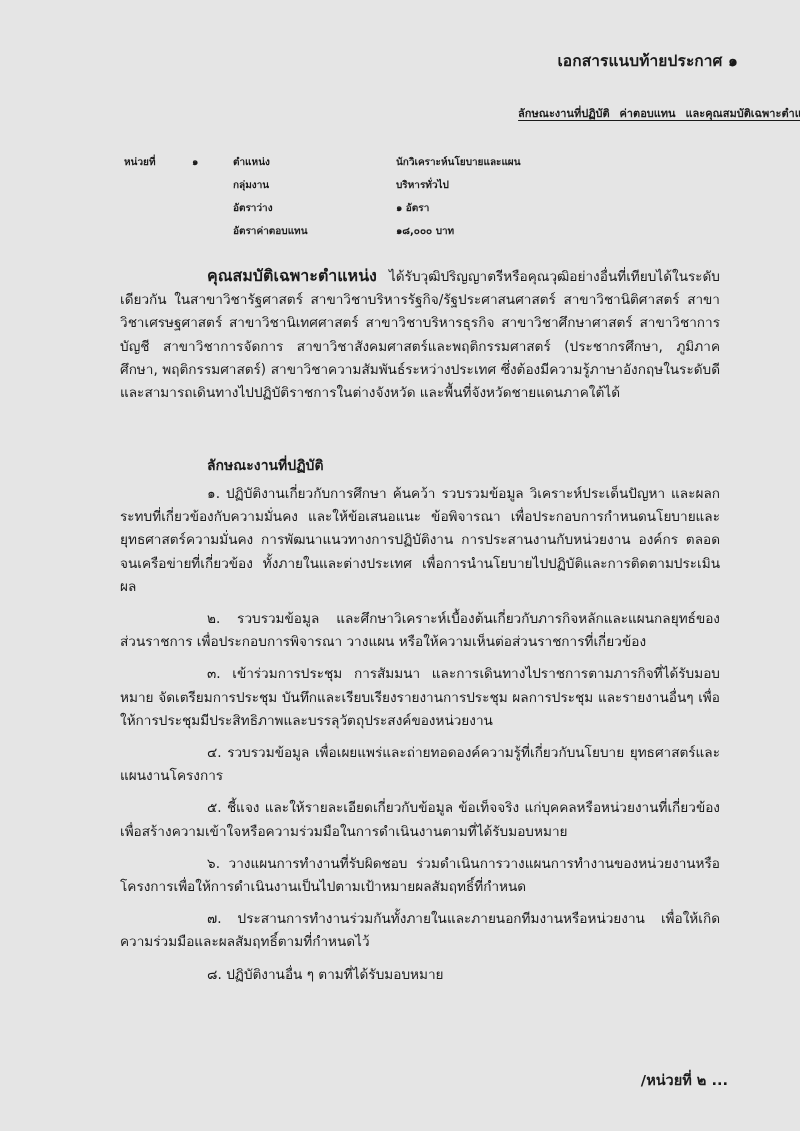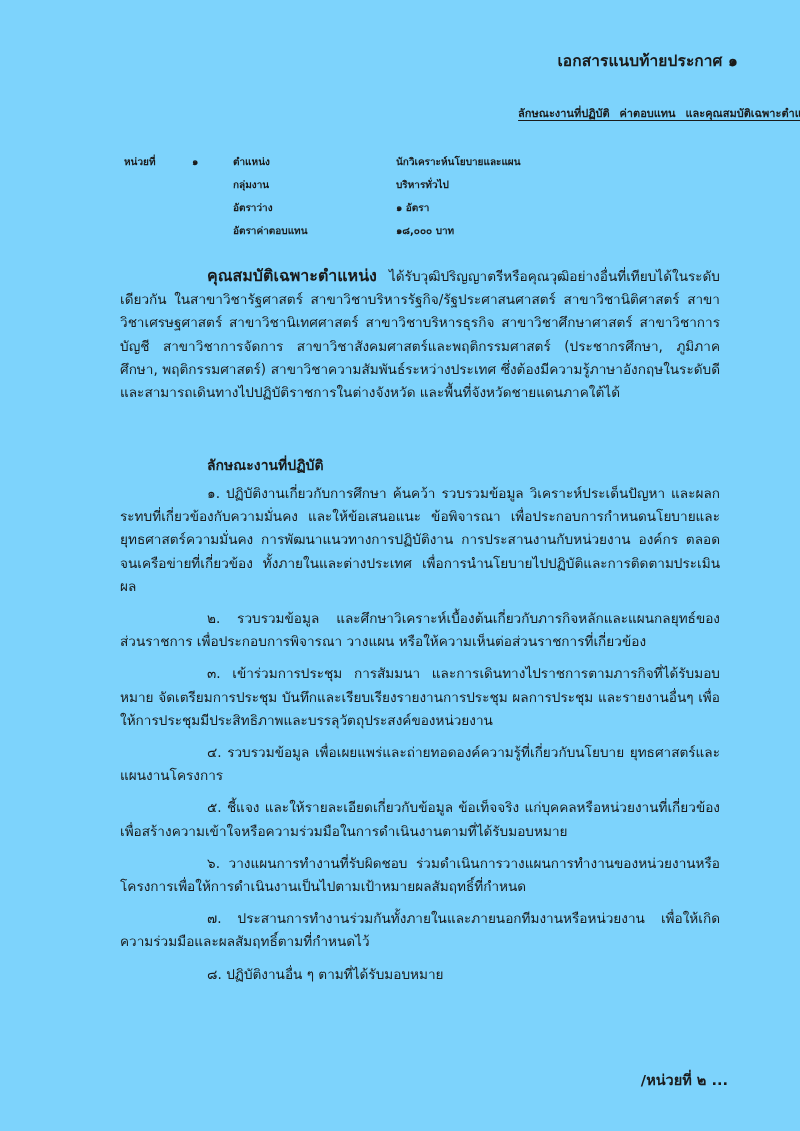--- a/index.html
+++ b/index.html
@@ -12,21 +12,21 @@
       height: 1131px;
       position: relative;
       overflow: hidden;
       font-family: "DejaVu Sans", "Liberation Sans", sans-serif;
       color: #1a1a1a;
     }
     .page {
       position: absolute;
       left: 0; top: 0;
       width: 800px; height: 1131px;
-      background: #7dd3fc;
+      background: #e5e5e5;
     }
     .header-ref {
       position: absolute;
       top: 48px;
       right: 62px;
       font-size: 15.5px;
       font-weight: bold;
       letter-spacing: 0.1px;
     }
     .doc-title {

